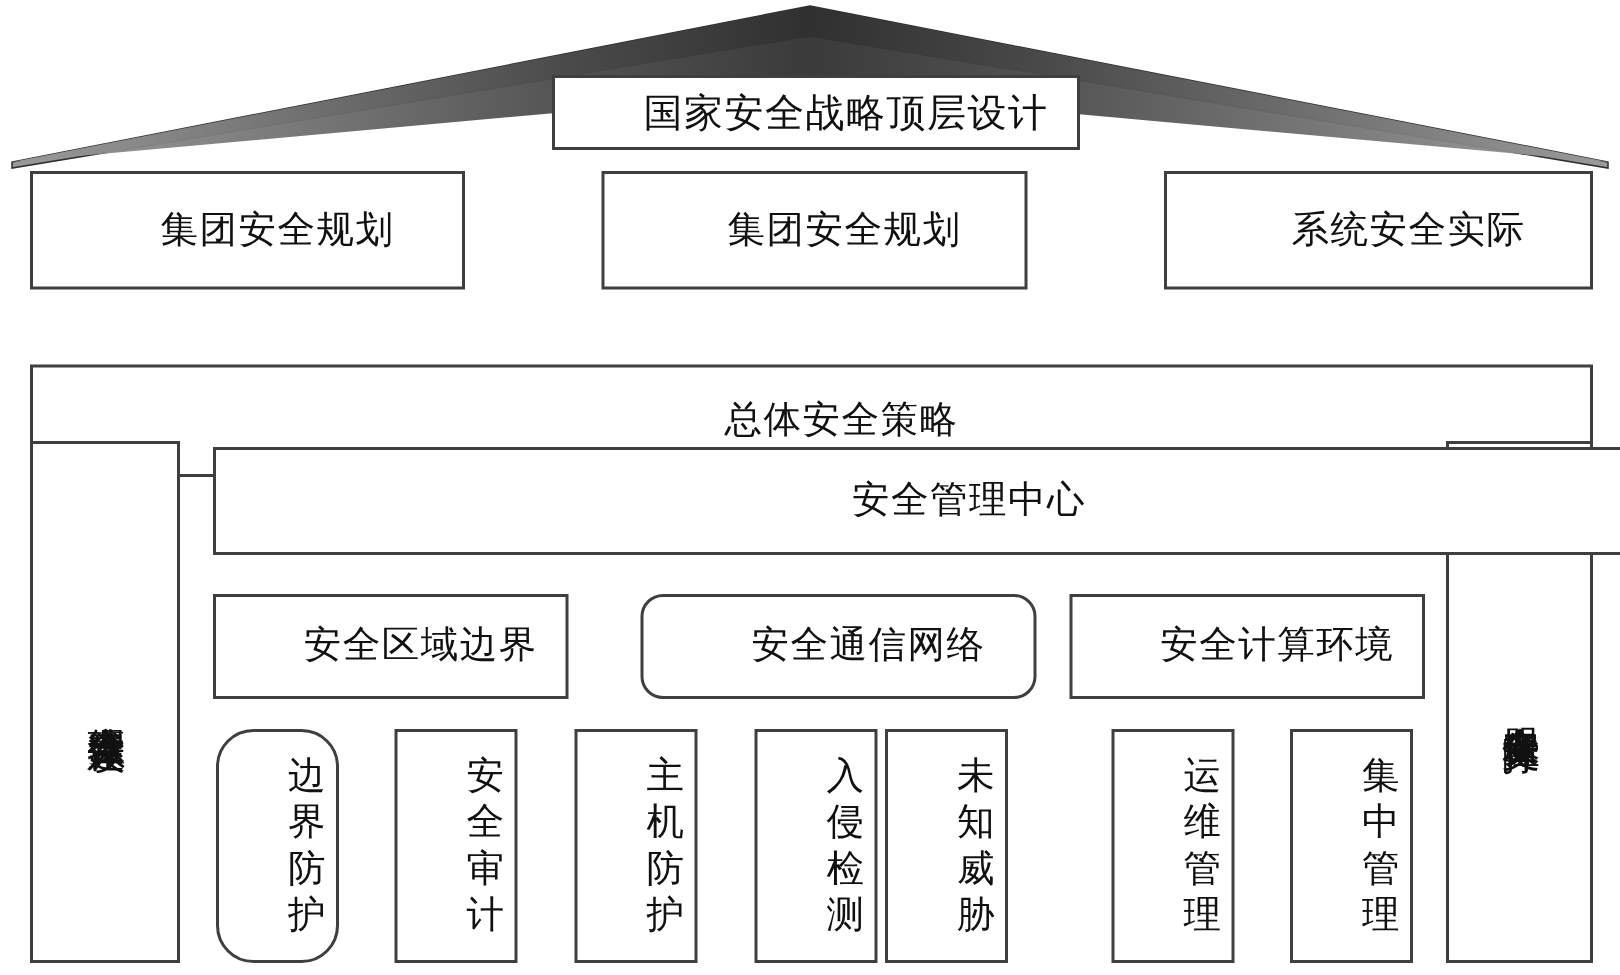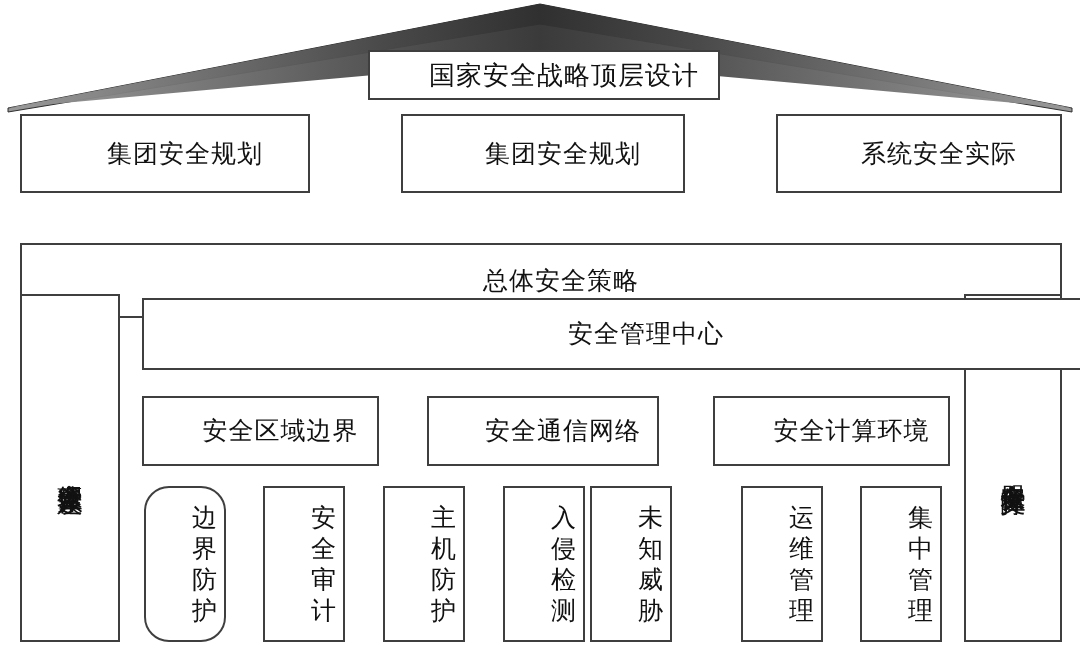--- a/index.html
+++ b/index.html
@@ -74,21 +74,21 @@
     line-height: 1.08;
     padding: 6px 0;
   }
   .right-tall .vtext { writing-mode: vertical-rl; text-orientation: upright; }
 
   
   .smc { left: 142px; top: 298px; width: 968px; height: 72px; }
 
   
   .m1 { left: 142px; top: 396px; width: 237px; height: 70px; }
-  .m2 { left: 427px; top: 396px; width: 232px; height: 70px; }
+  .m2 { left: 427px; top: 396px; width: 264px; height: 70px; border-radius: 15px; }
   .m3 { left: 713px; top: 396px; width: 237px; height: 70px; }
 
   
   .b  { top: 486px; width: 82px; height: 156px; font-size: 25px; line-height: 1.24; }
   .b1 { left: 144px; border-radius: 25px; }
   .b2 { left: 263px; }
   .b3 { left: 383px; justify-content: flex-end; }
   .b4 { left: 503px; }
   .b5 { left: 590px; }
   .b6 { left: 741px; }

